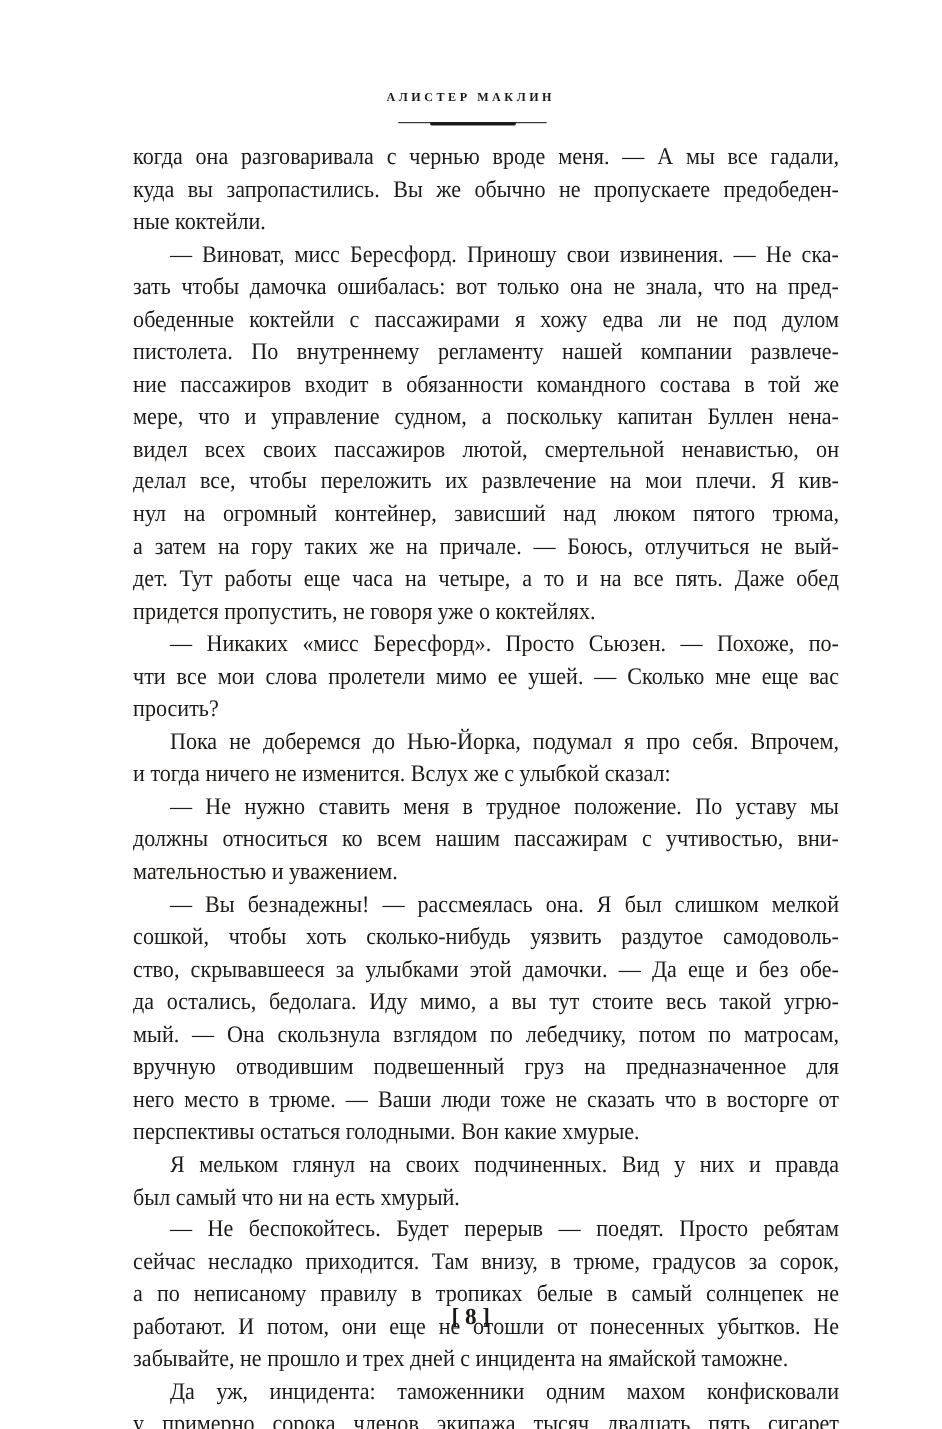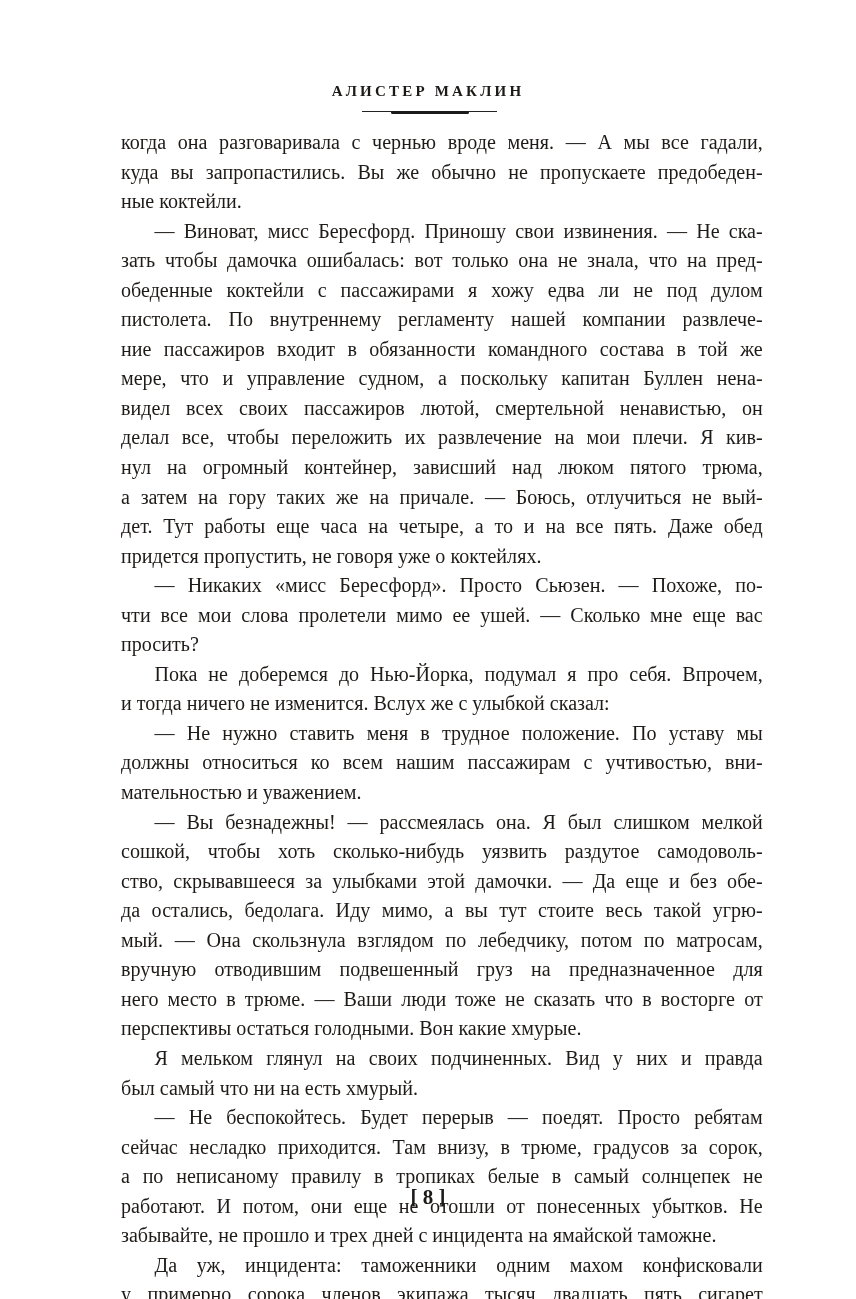--- a/index.html
+++ b/index.html
@@ -21,21 +21,21 @@
       top: 0;
       width: 856px;
       height: 1299px;
     }
     .running-head {
       position: absolute;
       top: 83px;
       left: 0;
       width: 856px;
       text-align: center;
-      font-size: 15px;
+      font-size: 11px;
       font-weight: bold;
       letter-spacing: 3.2px;
       color: #1c1917;
     }
     .head-rule {
       position: absolute;
       top: 111px;
       left: 362px;
       width: 135px;
       height: 1px;

